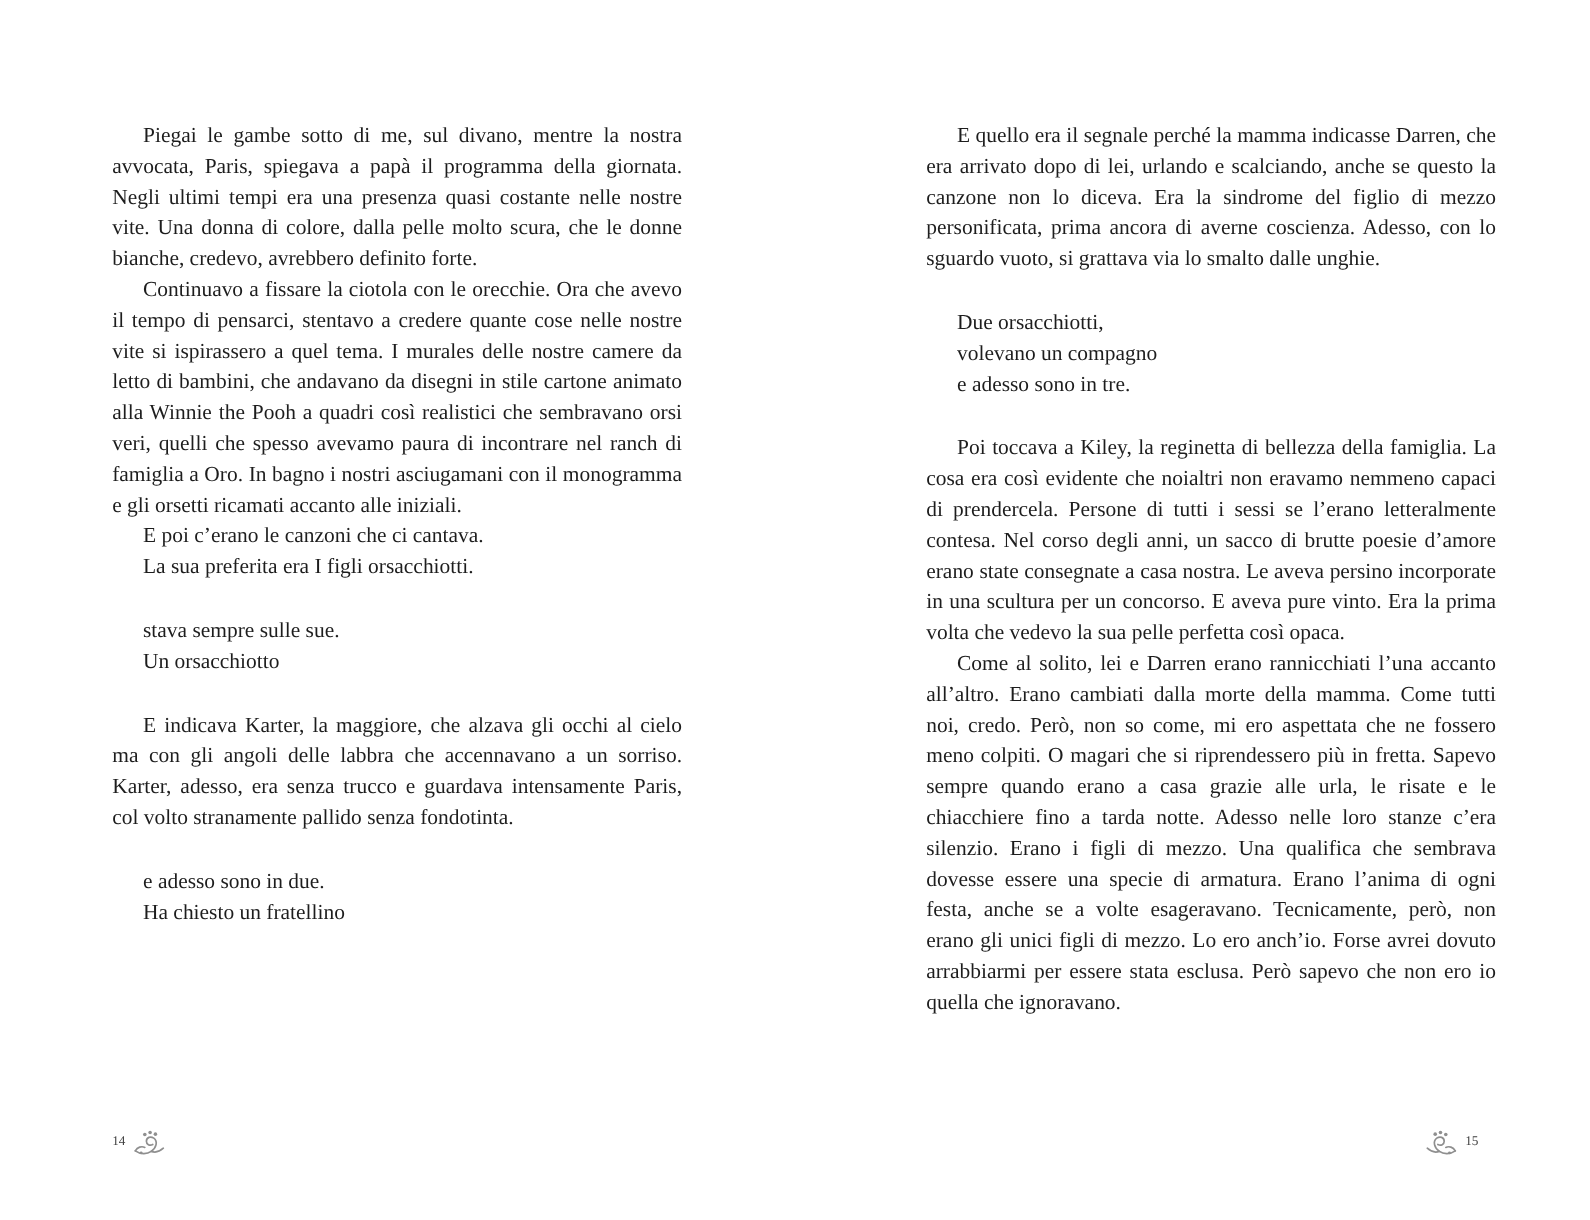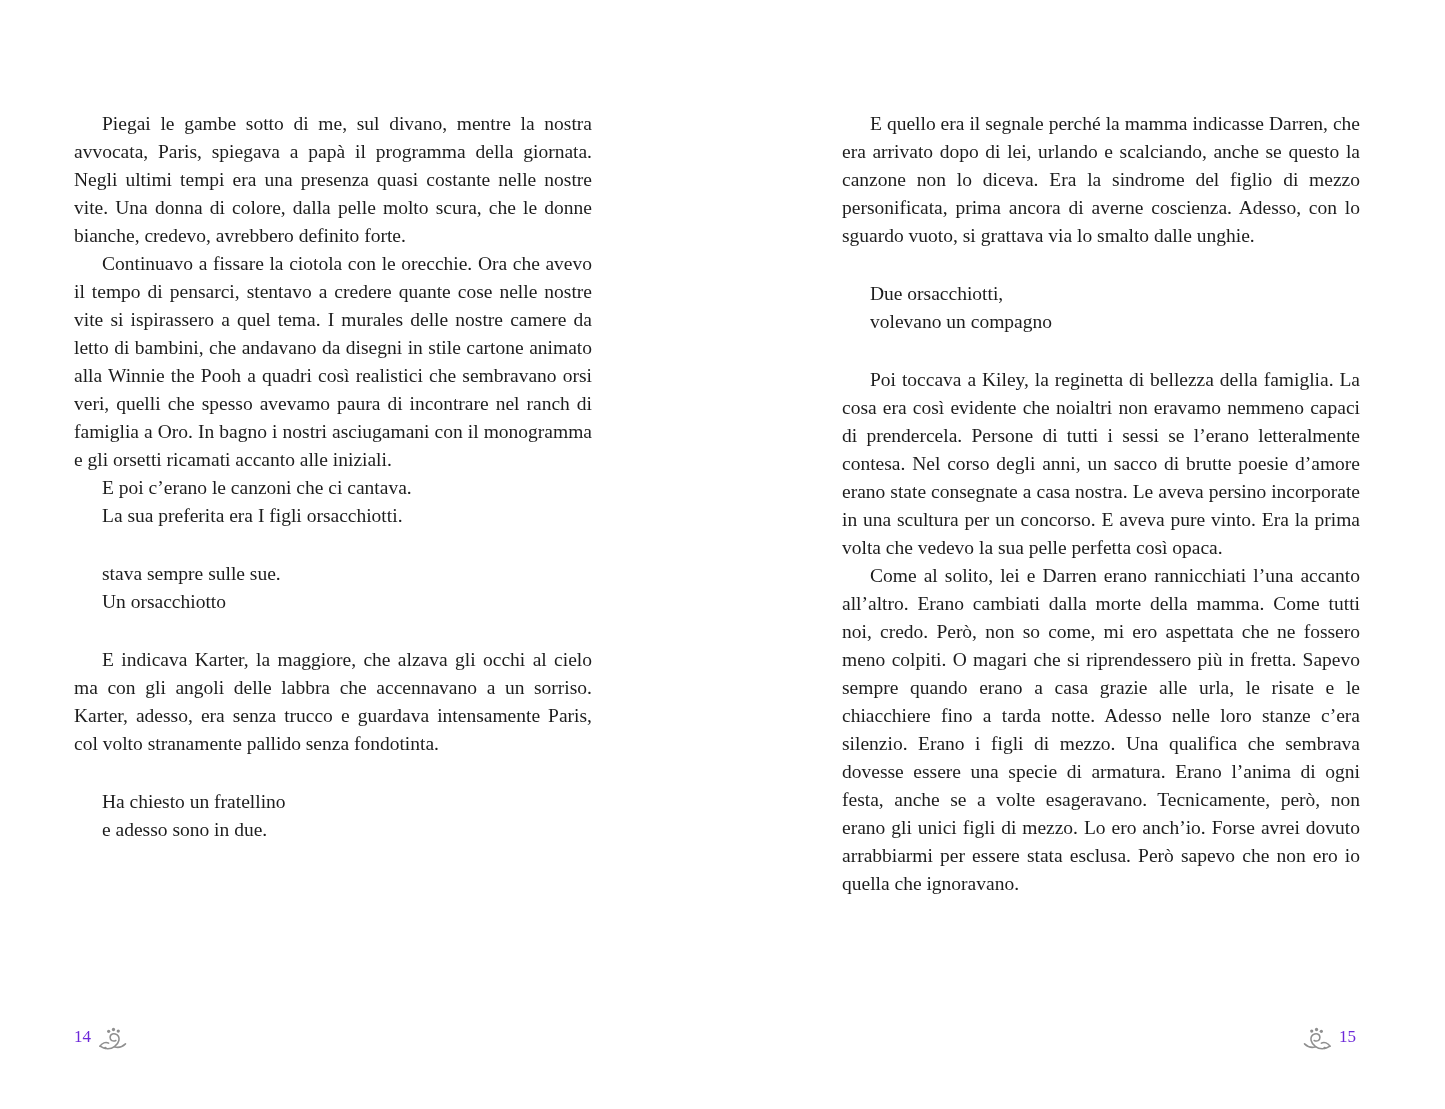--- a/index.html
+++ b/index.html
@@ -5,63 +5,63 @@
   html,body{margin:0;padding:0;background:#ffffff;}
   .spread{
     position:relative;
     width:1445px;height:1109px;
     background:#ffffff;
     font-family:"Liberation Serif", serif;
     color:#1d1d1d;
     overflow:hidden;
   }
   .page{position:absolute;top:0;height:100%;width:518px;}
-  .page-left{left:74px;}
+  .page-left{left:102px;}
   .page-right{left:842px;}
   .text-col{padding-top:110px;font-size:19.5px;line-height:28px;}
   .para{
     text-align:justify;
     text-indent:28px;
     hyphens:none;
     margin:0;
   }
   .it{}
   .verse{
     margin:30px 0 30px 28px;
   }
   .verse-line{line-height:28px;text-align:left;}
   .footer{
     position:absolute;top:1022px;
     display:flex;align-items:center;gap:6px;
-    font-size:17px;color:#6d28d9;justify-content:space-between;
+    font-size:12px;color:#404040;justify-content:space-between;
   }
   .page-left .footer{left:0;}
-  .page-right .footer{right:4px;}
+  .page-right .footer{right:16px;}
   .ornament{width:31px;height:25px;color:#8f8f8f;margin-top:5px;}
   .page-right .ornament{transform:scaleX(-1);}
 </style>
 </head>
 <body>
 
 <div class="spread">
 
   <div class="page page-left">
     <div class="text-col" id="left-col">
         <div class="para">Piegai le gambe sotto di me, sul divano, mentre la nostra avvocata, Paris, spiegava a papà il programma della giornata. Negli ultimi tempi era una presenza quasi costante nelle nostre vite. Una donna di colore, dalla pelle molto scura, che le donne bianche, credevo, avrebbero definito forte.</div>
         <div class="para">Continuavo a fissare la ciotola con le orecchie. Ora che avevo il tempo di pensarci, stentavo a credere quante cose nelle nostre vite si ispirassero a quel tema. I murales delle nostre camere da letto di bambini, che andavano da disegni in stile cartone animato alla Winnie the Pooh a quadri così realistici che sembravano orsi veri, quelli che spesso avevamo paura di incontrare nel ranch di famiglia a Oro. In bagno i nostri asciugamani con il monogramma e gli orsetti ricamati accanto alle iniziali.</div>
         <div class="para">E poi c’erano le canzoni che ci cantava.</div>
         <div class="para"><span>La sua preferita era </span><span class="it">I figli orsacchiotti</span><span>.</span></div>
         <div class="verse">
           <div class="verse-line">stava sempre sulle sue.</div>
           <div class="verse-line">Un orsacchiotto</div>
         </div>
         <div class="para">E indicava Karter, la maggiore, che alzava gli occhi al cielo ma con gli angoli delle labbra che accennavano a un sorriso. Karter, adesso, era senza trucco e guardava intensamente Paris, col volto stranamente pallido senza fondotinta.</div>
         <div class="verse">
+          <div class="verse-line">e adesso sono in due.</div>
           <div class="verse-line">Ha chiesto un fratellino</div>
-          <div class="verse-line">e adesso sono in due.</div>
         </div>
       </div>
     <div class="footer">
       <span>14</span>
       <svg class="ornament" viewBox="0 0 32 26" aria-hidden="true">
         <g fill="none" stroke="currentColor" stroke-width="1.6" stroke-linecap="round">
           <path d="M3 20 C8 23.5 14 23.5 18 20.5 C23 17 24.5 11 20.5 8 C17.5 6 13.5 7 13.5 11 C13.5 14 16.5 15.5 19.5 14"></path>
           <path d="M3 20 C5 16.5 9 15.2 12 16.8"></path>
           <path d="M18 20.5 C22 22 26 20.8 29.5 17.5"></path>
         </g>
@@ -74,20 +74,21 @@
       </svg>
     </div>
   </div>
 
   <div class="page page-right">
     <div class="text-col" id="right-col">
         <div class="para">E quello era il segnale perché la mamma indicasse Darren, che era arrivato dopo di lei, urlando e scalciando, anche se questo la canzone non lo diceva. Era la sindrome del figlio di mezzo personificata, prima ancora di averne coscienza. Adesso, con lo sguardo vuoto, si grattava via lo smalto dalle unghie.</div>
         <div class="verse">
           <div class="verse-line">Due orsacchiotti,</div>
           <div class="verse-line">volevano un compagno</div>
+          <div class="verse-line">e adesso sono in tre.</div>
         </div>
         <div class="para"><span>Poi toccava a Kiley, la reginetta di bellezza della famiglia. La cosa era così evidente che noialtri non eravamo nemmeno capaci di prendercela. Persone di </span><span class="it">tutti</span><span> i sessi se l’erano letteralmente contesa. Nel corso degli anni, un sacco di brutte poesie d’amore erano state consegnate a casa nostra. Le aveva persino incorporate in una scultura per un concorso. E aveva pure vinto. Era la prima volta che vedevo la sua pelle perfetta così opaca.</span></div>
         <div class="para">Come al solito, lei e Darren erano rannicchiati l’una accanto all’altro. Erano cambiati dalla morte della mamma. Come tutti noi, credo. Però, non so come, mi ero aspettata che ne fossero meno colpiti. O magari che si riprendessero più in fretta. Sapevo sempre quando erano a casa grazie alle urla, le risate e le chiacchiere fino a tarda notte. Adesso nelle loro stanze c’era silenzio. Erano i figli di mezzo. Una qualifica che sembrava dovesse essere una specie di armatura. Erano l’anima di ogni festa, anche se a volte esageravano. Tecnicamente, però, non erano gli unici figli di mezzo. Lo ero anch’io. Forse avrei dovuto arrabbiarmi per essere stata esclusa. Però sapevo che non ero io quella che ignoravano.</div>
       </div>
     <div class="footer">
       <svg class="ornament" viewBox="0 0 32 26" aria-hidden="true">
         <g fill="none" stroke="currentColor" stroke-width="1.6" stroke-linecap="round">
           <path d="M3 20 C8 23.5 14 23.5 18 20.5 C23 17 24.5 11 20.5 8 C17.5 6 13.5 7 13.5 11 C13.5 14 16.5 15.5 19.5 14"></path>
           <path d="M3 20 C5 16.5 9 15.2 12 16.8"></path>
           <path d="M18 20.5 C22 22 26 20.8 29.5 17.5"></path>

